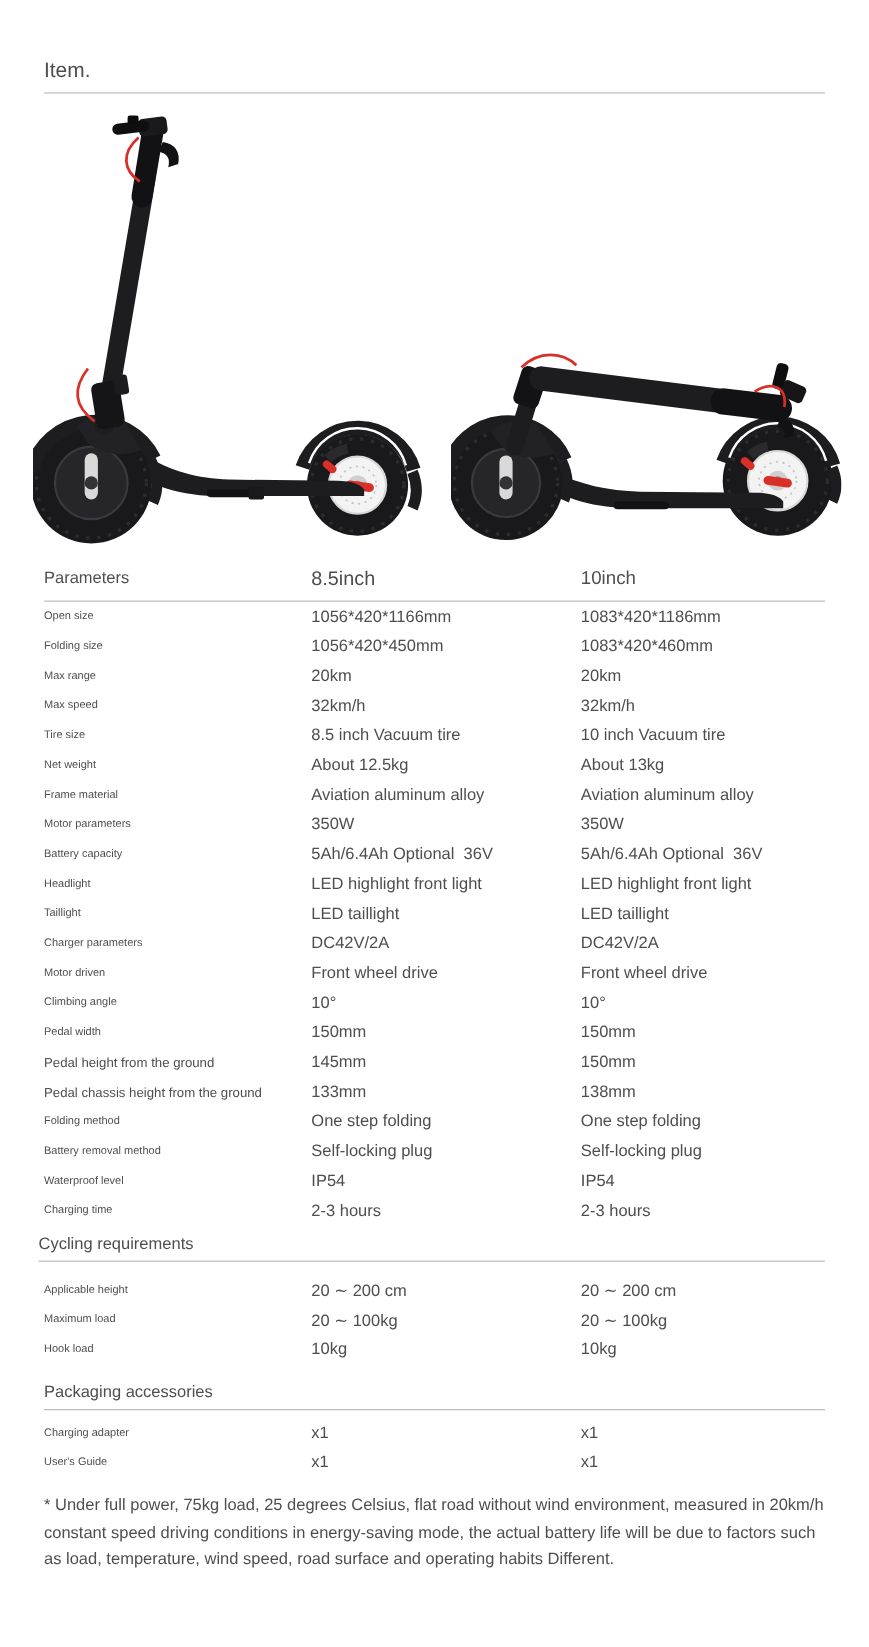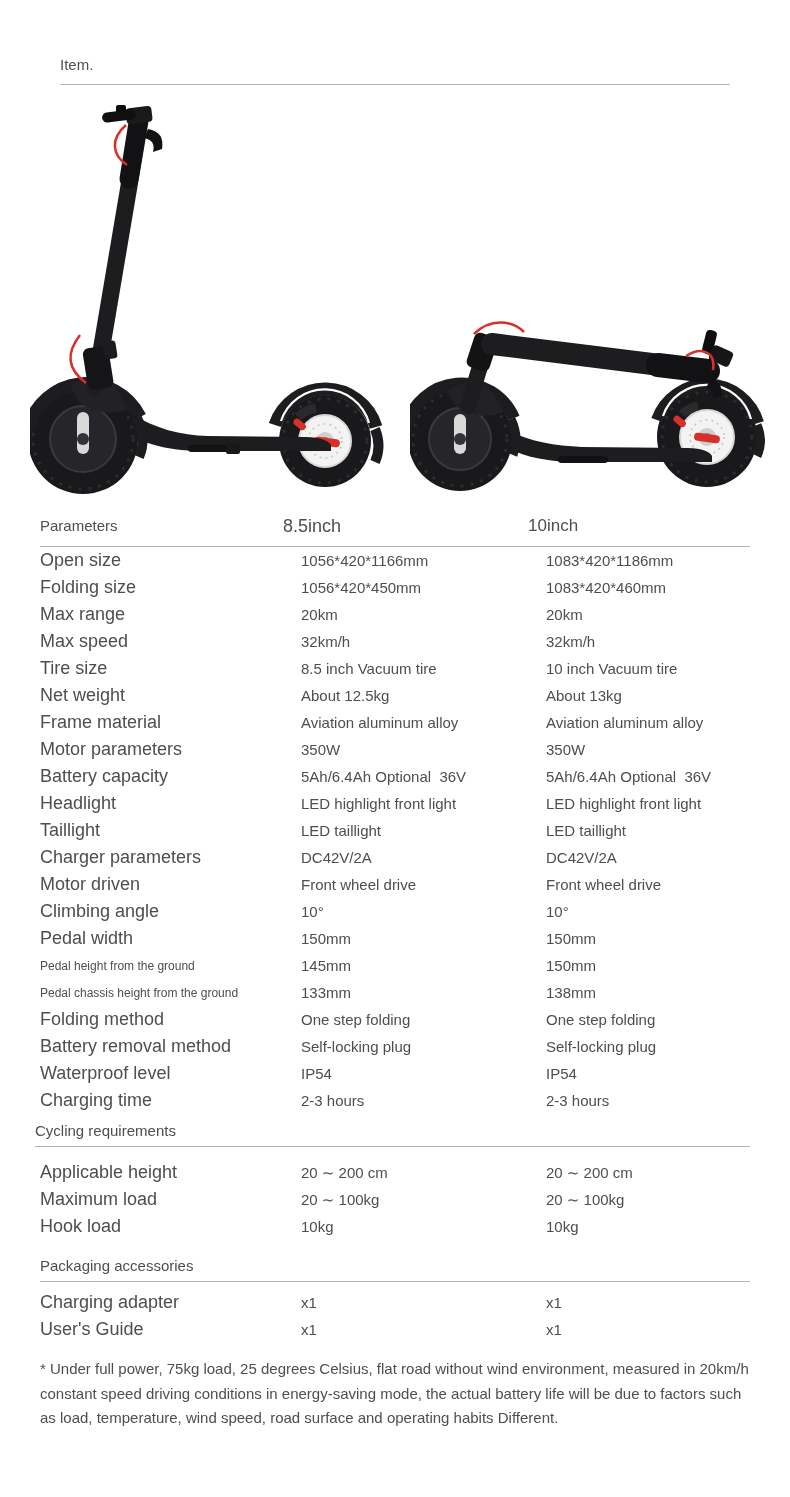--- a/index.html
+++ b/index.html
@@ -11,22 +11,22 @@
   *{box-sizing:border-box;}
   html,body{margin:0;padding:0;}
   body{
     width:790px;height:1497px;background:#ffffff;overflow:hidden;
     font-family:"Liberation Sans", sans-serif;color:var(--text);
   }
   .page{position:relative;width:790px;height:1497px;}
 
   
   .hdr{
-    margin:0 60px;padding:56px 0 10px 0;border-bottom:1px solid var(--divider);
-    display:flex;align-items:baseline;font-size:15px;line-height:18px;
+    margin:0 40px;padding:56px 0 10px 0;border-bottom:1px solid var(--divider);
+    display:flex;align-items:baseline;font-size:19px;line-height:18px;
   }
   .hdr .item{width:243px;}
   .hdr .title{flex:1;}
 
   
   .images{position:relative;height:418px;}
   .images svg{position:absolute;display:block;}
   .svg-left{left:30px;top:10px;}
   .svg-right{left:410px;top:191px;}
 
@@ -37,23 +37,23 @@
   }
   .spec-head .c1{width:243px;font-size:15px;line-height:20px;}
   .spec-head .c2{width:245px;font-size:18px;line-height:20px;}
   .spec-head .c3{flex:1;font-size:17px;line-height:20px;}
 
   .rows{margin:0 40px;}
   .rows.pad12{padding-top:12px;}
   .rows.pad7{padding-top:7px;}
   .spec-row{display:flex;align-items:center;height:27px;font-size:15px;}
   .spec-row .cell{white-space:pre;}
-  .spec-row .label{width:243px;font-size:18px;}
+  .spec-row .label{width:243px;font-size:10px;}
   .spec-row .label.small{font-size:12px;}
-  .spec-row .v1{width:245px;margin-left:18px;}
+  .spec-row .v1{width:245px;}
   .spec-row .v2{flex:1;}
 
   .section-hdr{
     margin:0 40px;border-bottom:1px solid var(--divider);
     font-size:15px;line-height:18px;
   }
   .section-hdr.cycling{padding:8px 0 6px 0;margin-left:35px;}
   .section-hdr.packaging{padding:17px 0 6px 0;}
 
   .footnote{

